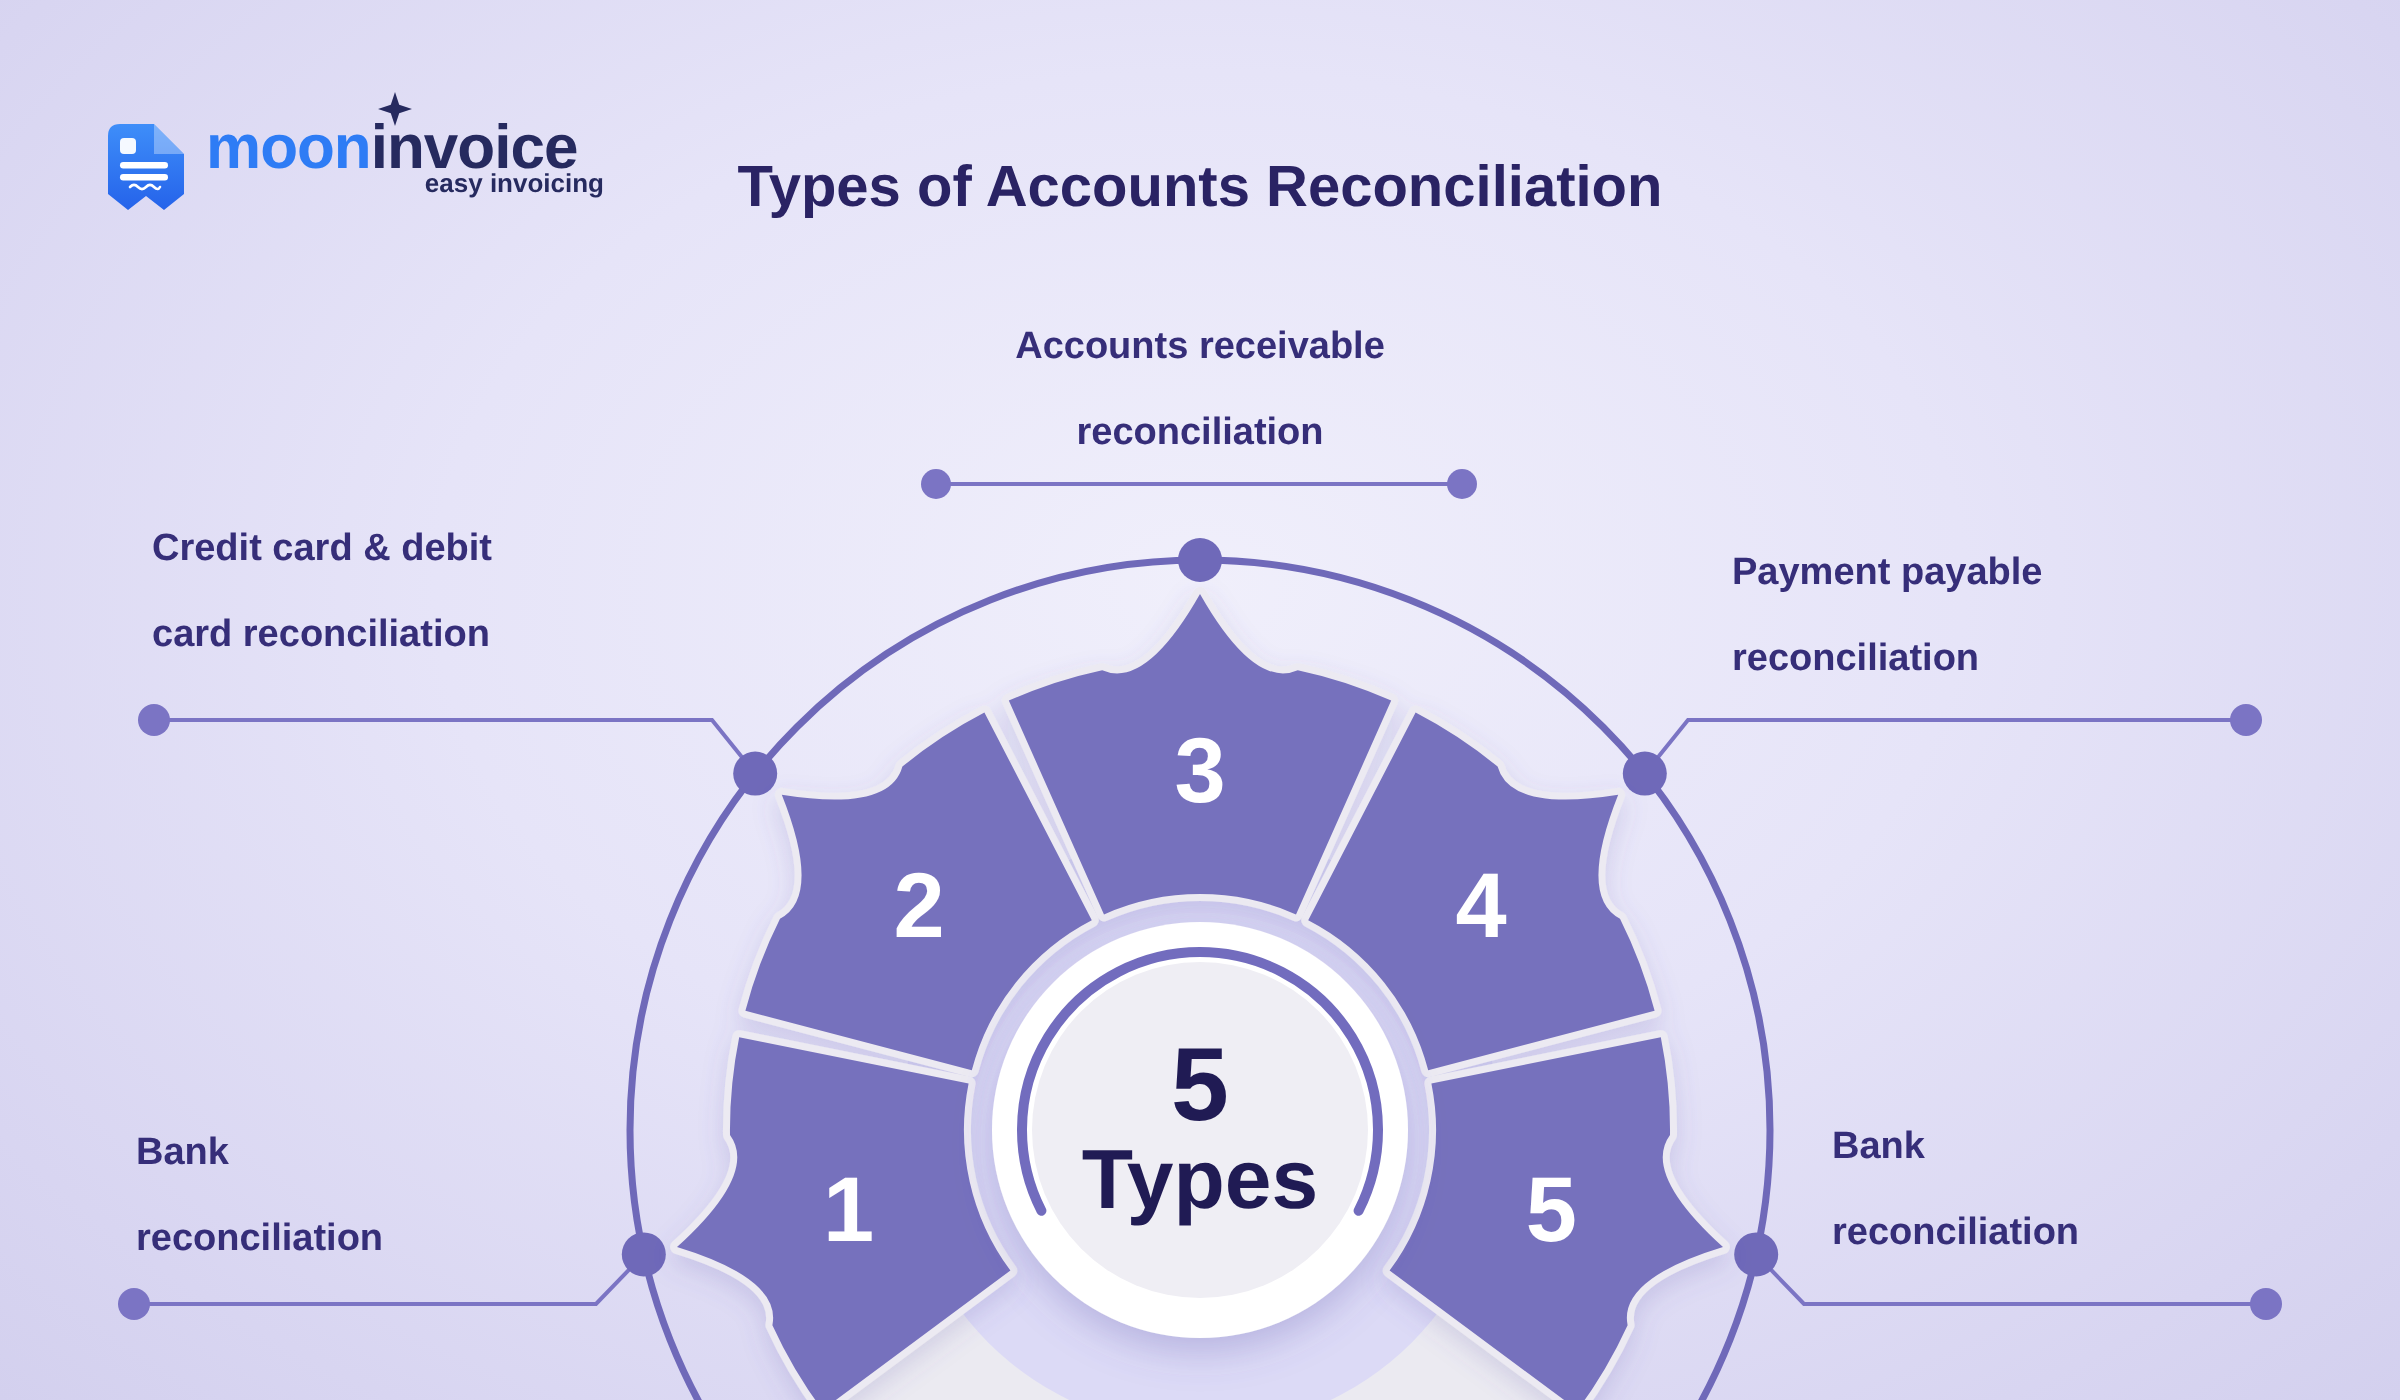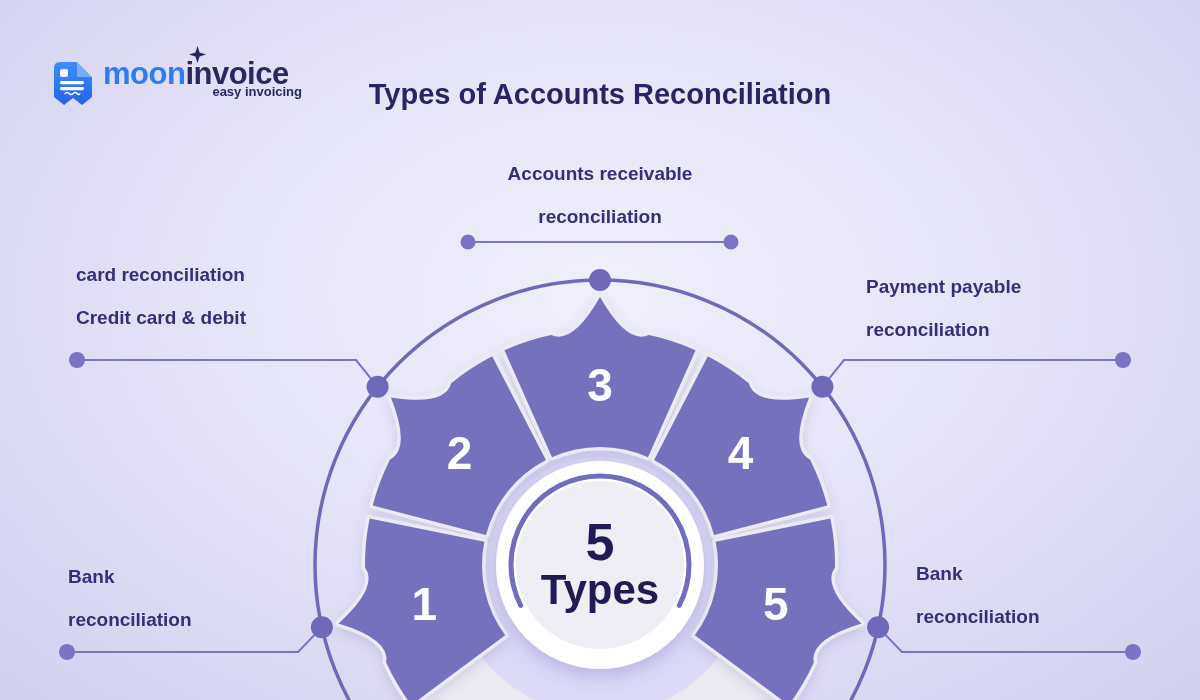--- a/index.html
+++ b/index.html
@@ -134,22 +134,22 @@
   </div>
 
   <div class="page-title">Types of Accounts Reconciliation</div>
 
   <div class="callout callout-receivable">
     <span>Accounts receivable</span>
     <span>reconciliation</span>
   </div>
 
   <div class="callout callout-credit">
+    <span>Credit card &amp; debit</span>
     <span>card reconciliation</span>
-    <span>Credit card &amp; debit</span>
   </div>
 
   <div class="callout callout-payable">
     <span>Payment payable</span>
     <span>reconciliation</span>
   </div>
 
   <div class="callout callout-bank">
     <span>Bank</span>
     <span>reconciliation</span>

